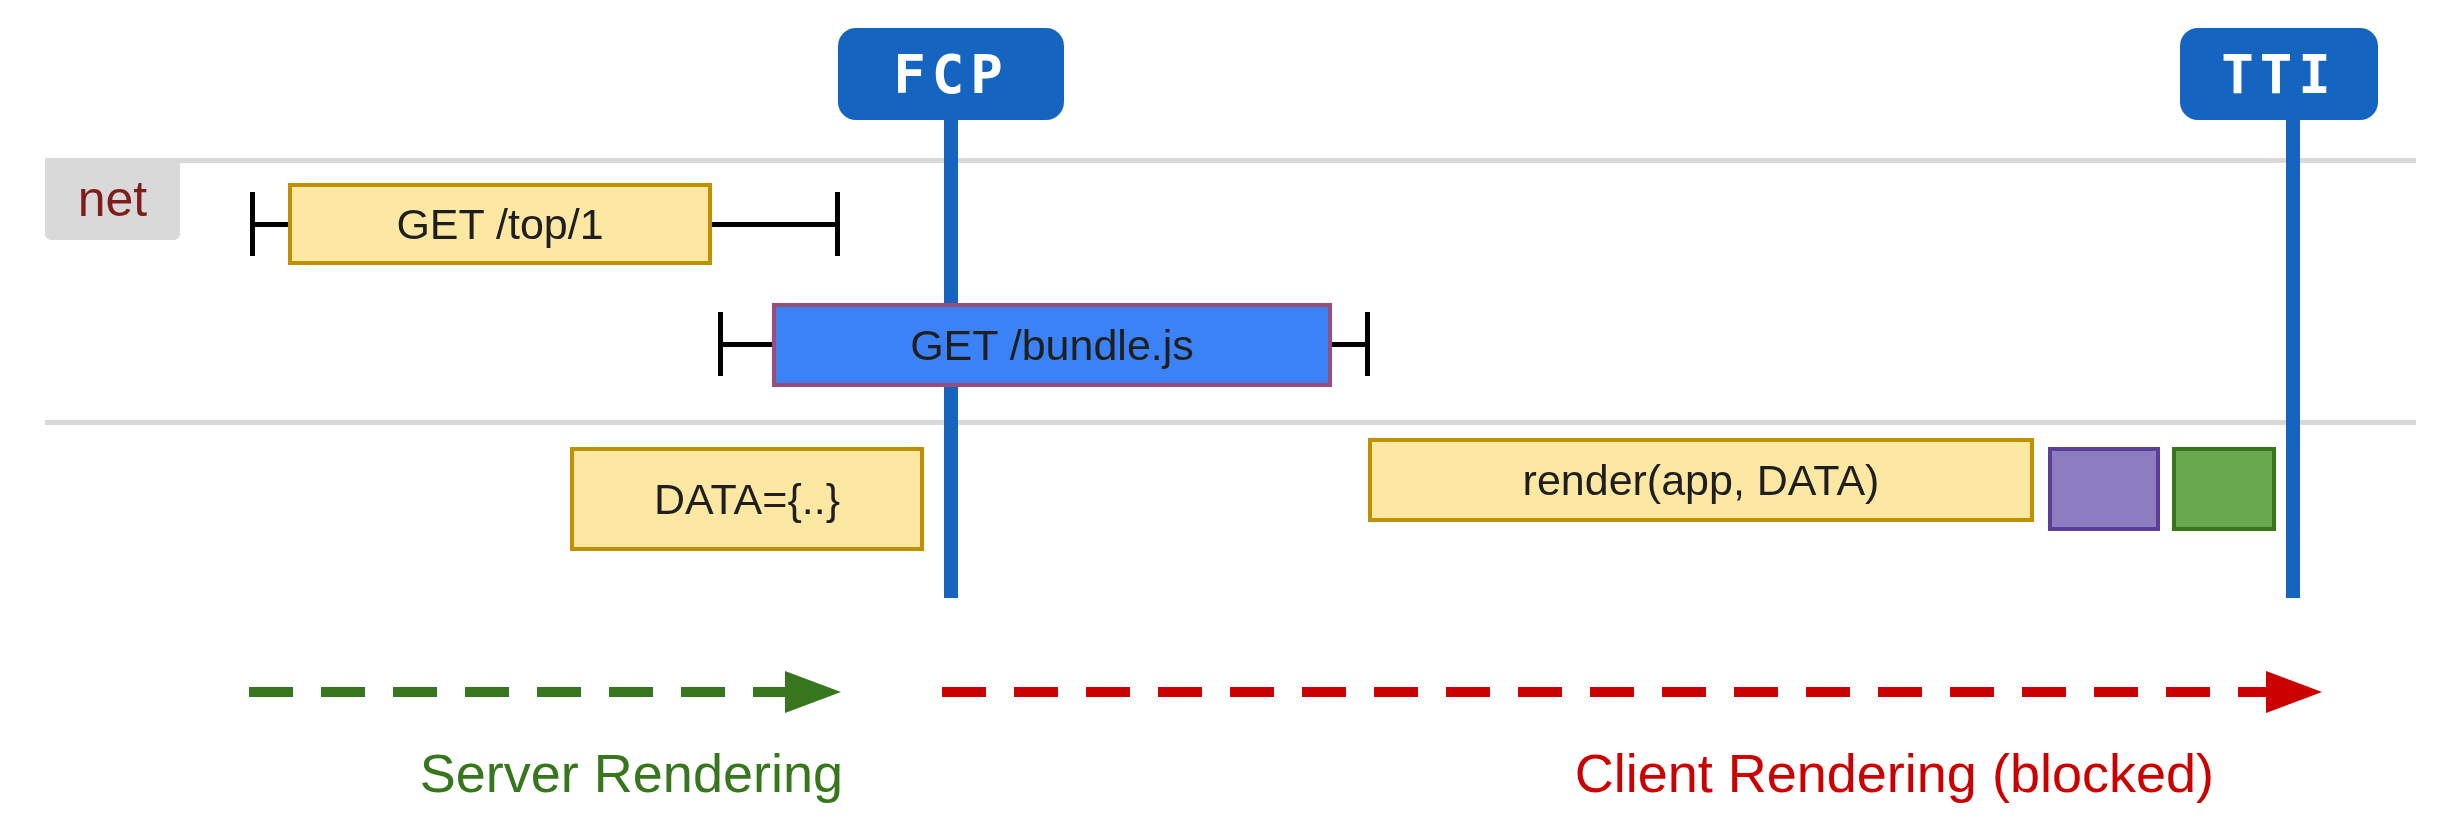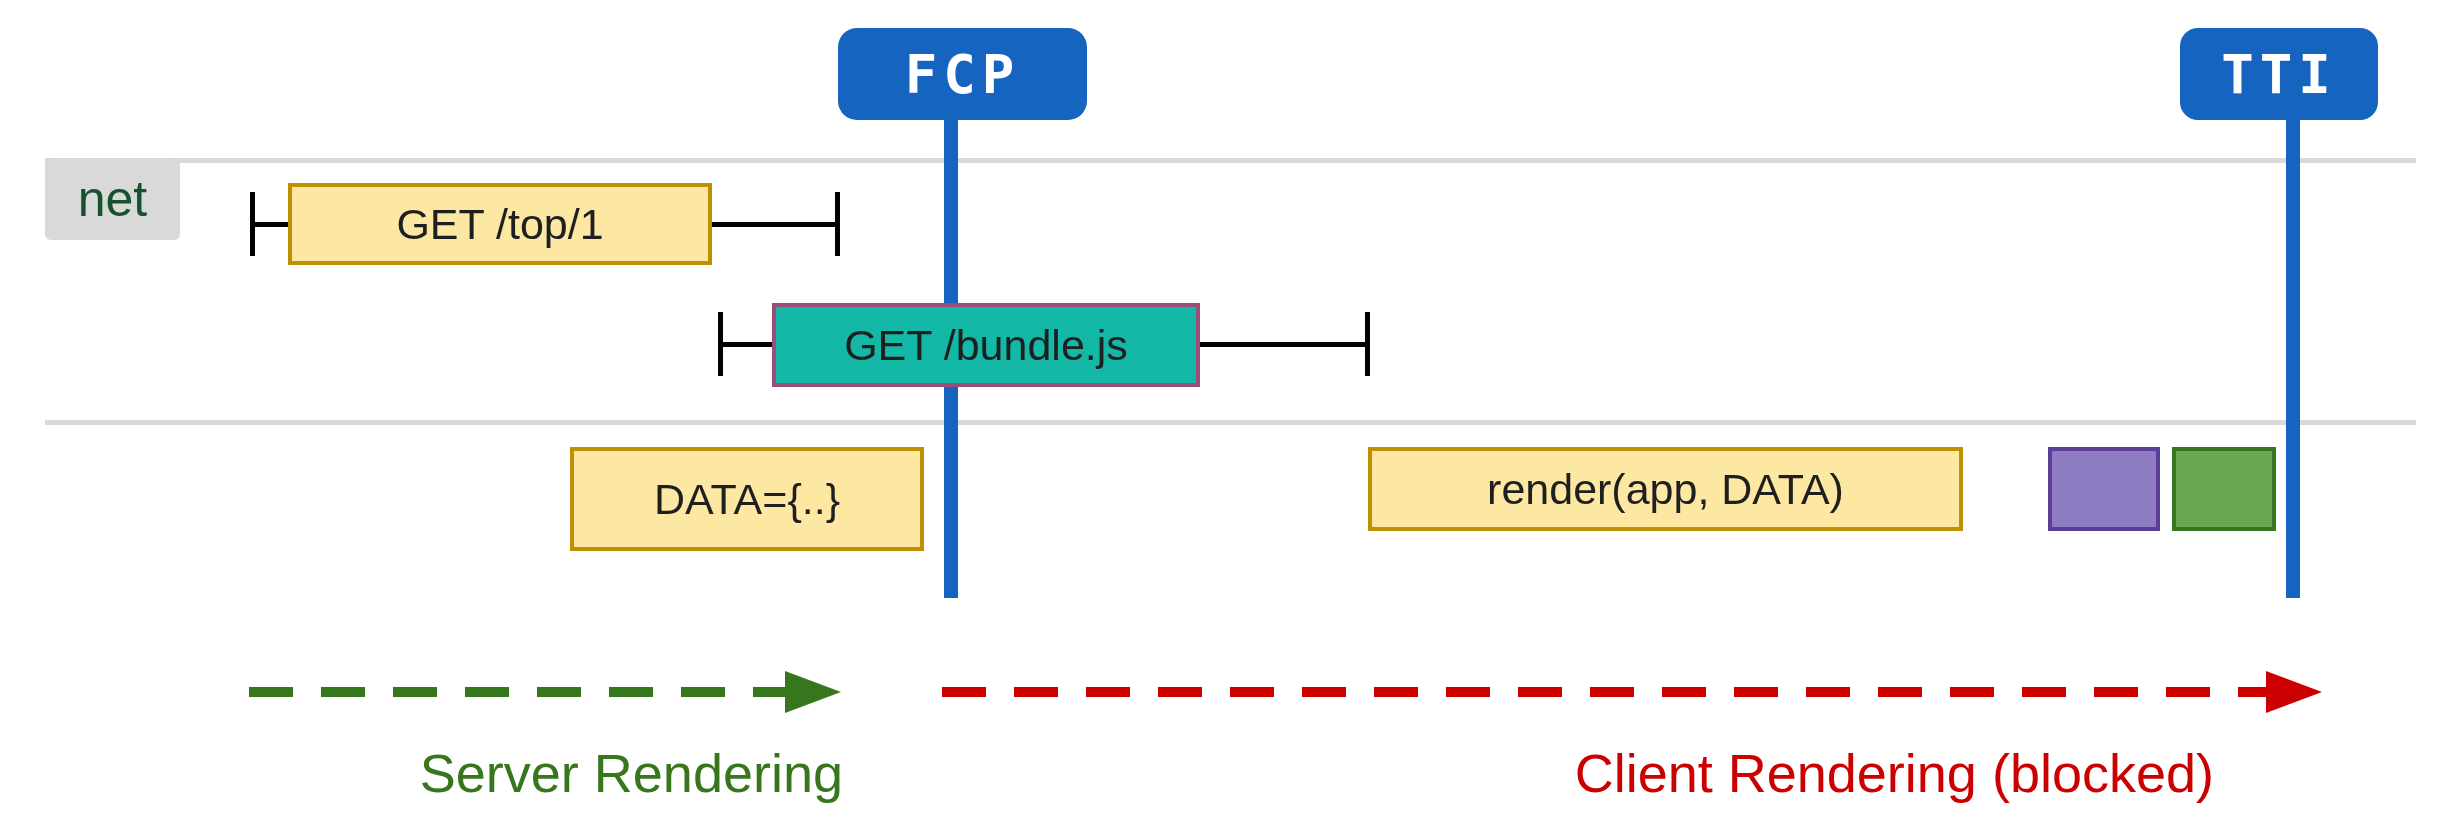--- a/index.html
+++ b/index.html
@@ -22,21 +22,21 @@
     color: #ffffff;
     display: flex;
     align-items: center;
     justify-content: center;
     font-family: "DejaVu Sans Mono", monospace;
     font-weight: bold;
     font-size: 54px;
     letter-spacing: 6px;
     z-index: 6;
   }
-  .badge-fcp { left: 838px; width: 249px; border-radius: 19px; }
+  .badge-fcp { left: 838px; width: 226px; }
   .badge-tti { left: 2180px; width: 198px; }
 
   .marker-line {
     position: absolute;
     top: 118px;
     width: 14px;
     height: 480px;
     background: #1565c0;
     z-index: 2;
   }
@@ -54,21 +54,21 @@
   }
   .lane-line-net { top: 158px; }
   .lane-line-js  { top: 420px; }
 
   .lane-label {
     position: absolute;
     left: 45px;
     width: 135px;
     height: 82px;
     background: #d9d9d9;
-    color: #14532d;
+    color: #7f1d1d;
     font-size: 50px;
     display: flex;
     align-items: center;
     justify-content: center;
     border-radius: 6px;
     z-index: 3;
   }
   .lane-label-net { top: 158px; }
   .lane-label-js  { top: 420px; }
 
@@ -101,24 +101,24 @@
     border: 4px solid #bf9000;
     background: #fce8a3;
     color: #1f1f1f;
     font-size: 43px;
     display: flex;
     align-items: center;
     justify-content: center;
     z-index: 4;
   }
   .bar-get-top    { left: 288px;  top: 183px; width: 424px; height: 82px; }
-  .bar-get-bundle { left: 772px;  top: 303px; width: 428px; height: 84px;
-                    background: #14b8a6; border-color: #9a4d79; }
+  .bar-get-bundle { left: 772px;  top: 303px; width: 560px; height: 84px;
+                    background: #3b82f6; border-color: #9a4d79; }
   .bar-data       { left: 570px;  top: 447px; width: 354px; height: 104px; }
-  .bar-render     { left: 1368px; top: 447px; width: 595px; height: 84px; }
+  .bar-render     { left: 1368px; top: 438px; width: 666px; height: 84px; }
   .bar-purple     { left: 2048px; top: 447px; width: 112px; height: 84px;
                     background: #8e7cc3; border-color: #5b3f96; }
   .bar-green      { left: 2172px; top: 447px; width: 104px; height: 84px;
                     background: #6aa84f; border-color: #38761d; }
 
   
   .phase-arrow { position: absolute; z-index: 2; }
   .phase-arrow-server { left: 245px; top: 668px; }
   .phase-arrow-client { left: 938px; top: 668px; }
 

